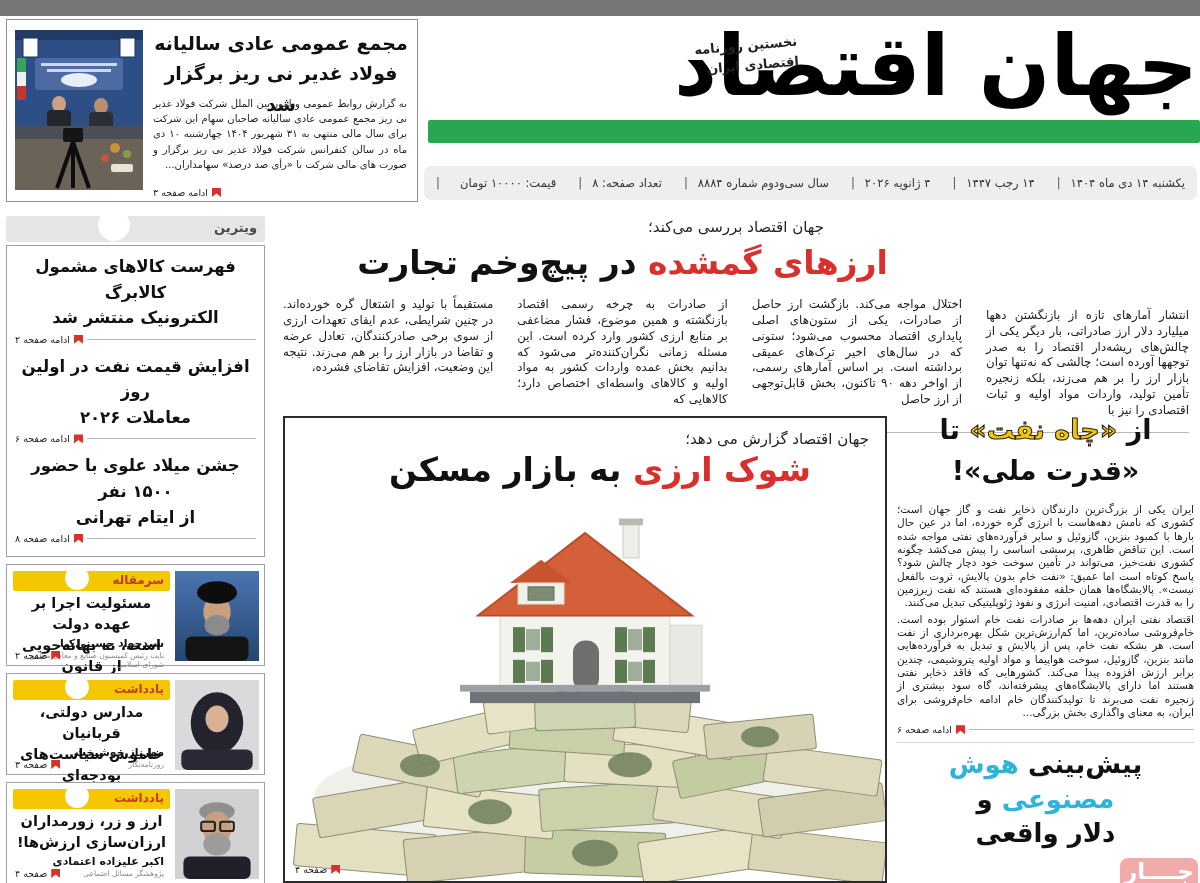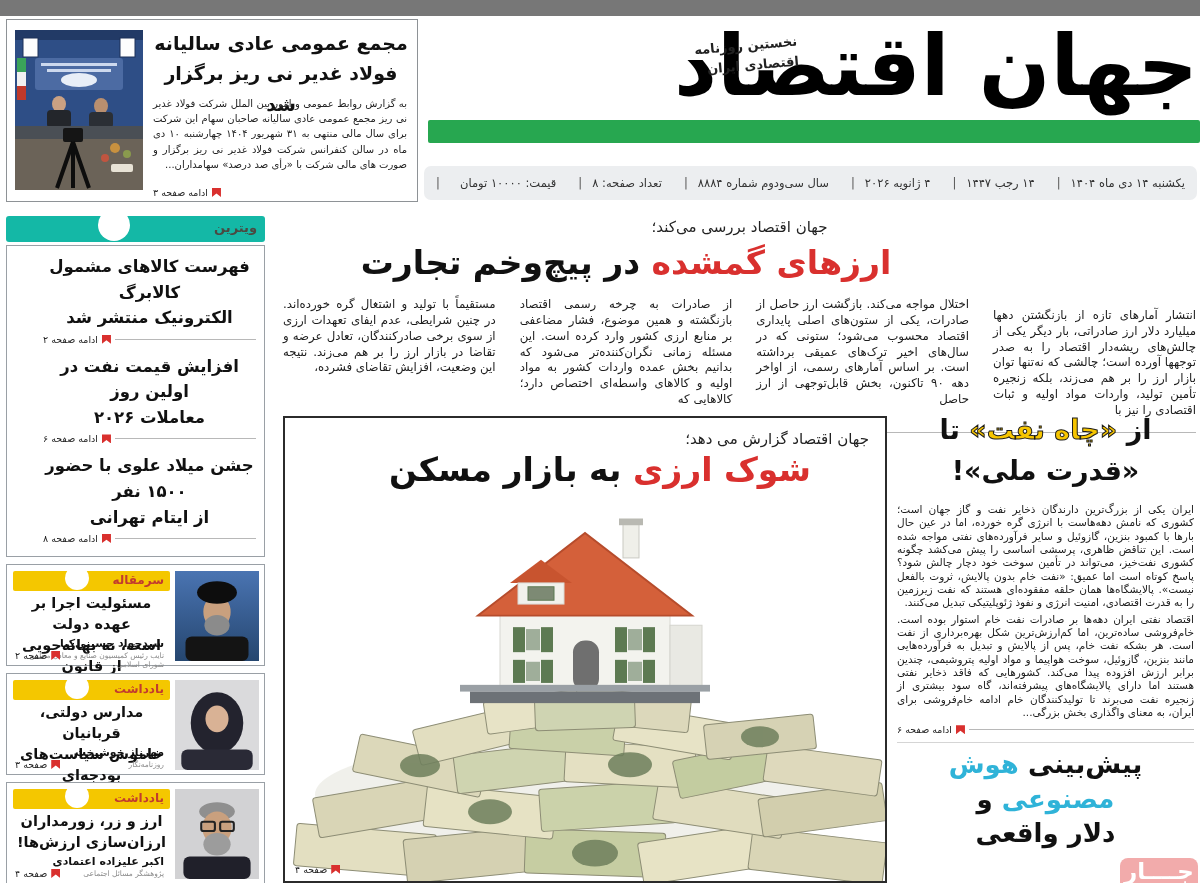--- a/index.html
+++ b/index.html
@@ -37,24 +37,24 @@
   }
   .dateline {
     position:absolute; left:424px; right:3px; top:150px; height:34px;
     background:#eceef0; border-radius:7px; display:flex; align-items:center;
     justify-content:space-between; padding:0 12px; font-size:11.5px; color:#333;
   }
   .dl-item::after { content:"|"; color:#555; margin-right:10px; margin-left:2px; }
   .dateline::after { content:"|"; color:#555; }
   
   .sidebar { position:absolute; left:6px; top:200px; width:259px; }
-  .ybar { position:relative; height:26px; background:#14b8a6; border-radius:3px; overflow:hidden; }
+  .ybar { position:relative; height:26px; background:#e5e5e5; border-radius:3px; overflow:hidden; }
   .ybar .lbl { position:absolute; right:8px; top:4px; font-size:13px; font-weight:bold; color:#4a4a42; }
   .ybar .notch { position:absolute; width:32px; height:32px; background:#fff; border-radius:50%; top:-7px; left:92px; }
-  .newsbox { border:1.5px solid #9aa0a6; margin-top:3px; padding-top:8px; height:312px;padding-left:28px; }
+  .newsbox { border:1.5px solid #9aa0a6; margin-top:3px; padding-top:8px; height:312px; }
   .news-item .nhl {
     text-align:center; font-weight:bold; font-size:16.5px; line-height:1.55;
     white-space:pre-line; padding:0 8px;
   }
   .cont { display:flex; align-items:center; gap:4px; font-size:9.5px; color:#222; }
   .cont .line { flex:1; border-bottom:1px solid #b8b8b8; }
   .flag { width:9px; height:9px; background:#d9302e; flex:0 0 auto;
           clip-path:polygon(0 0,100% 0,100% 100%,50% 62%,0 100%); }
   .news-item .cont { margin:3px 8px 9px; }
   .opinion { position:relative; border:1.5px solid #9aa0a6; margin-top:7px; height:102px; background:#fff; }
@@ -64,21 +64,21 @@
   .opinion .pic { position:absolute; right:5px; top:6px; width:84px; height:90px; }
   .opinion .ohl {
     position:absolute; left:6px; right:94px; top:28px; text-align:center;
     font-weight:bold; font-size:14.5px; line-height:1.45; white-space:pre-line;
   }
   .opinion .name { position:absolute; right:100px; left:8px; top:72px; font-size:11px; font-weight:bold; text-align:right; direction:rtl; }
   .opinion .role { position:absolute; right:100px; left:8px; top:86px; font-size:7.5px; color:#8a8a8a; text-align:right; }
   .opinion .cont { position:absolute; left:8px; bottom:4px; }
   .strip { position:absolute; left:8px; top:872px; width:878px; height:11px; background:#e8eaed; border-radius:6px; }
   
-  .main-article { position:absolute; left:283px; right:4px; top:196px; }
+  .main-article { position:absolute; left:283px; right:11px; top:196px; }
   .main-article .kicker { text-align:center; font-size:15px; color:#222; padding-top:6px; }
   .art-row { display:flex; gap:24px; margin-top:2px; }
   .colA { flex:0 0 203px; padding-top:70px; }
   .art-left { flex:1; }
   .main-hl { text-align:center; font-size:33px; font-weight:bold; line-height:1.25; padding:4px 0 14px; }
   .red { color:#d9302e; }
   .cols3 { display:flex; gap:24px; }
   .cols3 > div { flex:1; }
   .coltext { font-size:11.8px; line-height:1.34; text-align:justify; color:#1c1c1c; }
   .main-article > .cont { margin-top:8px; }

